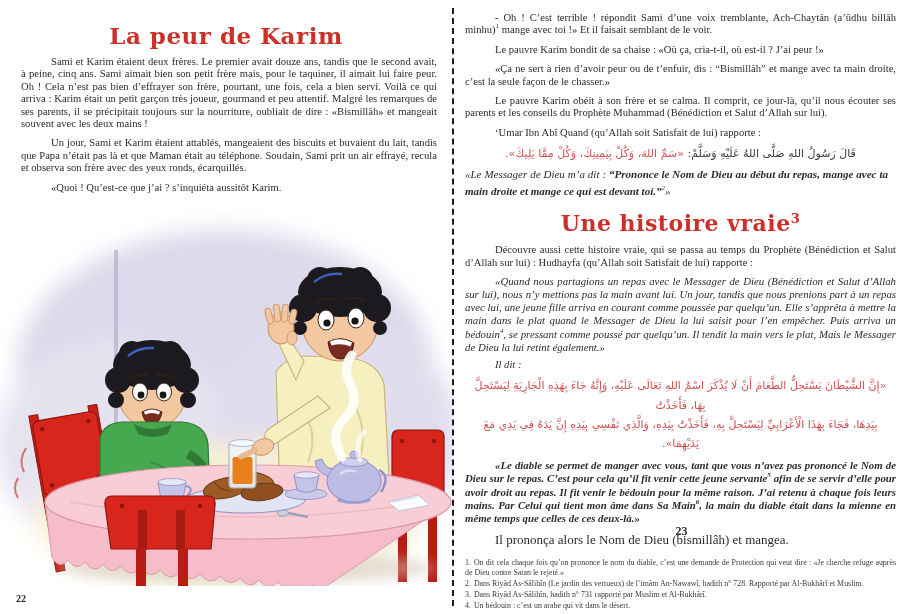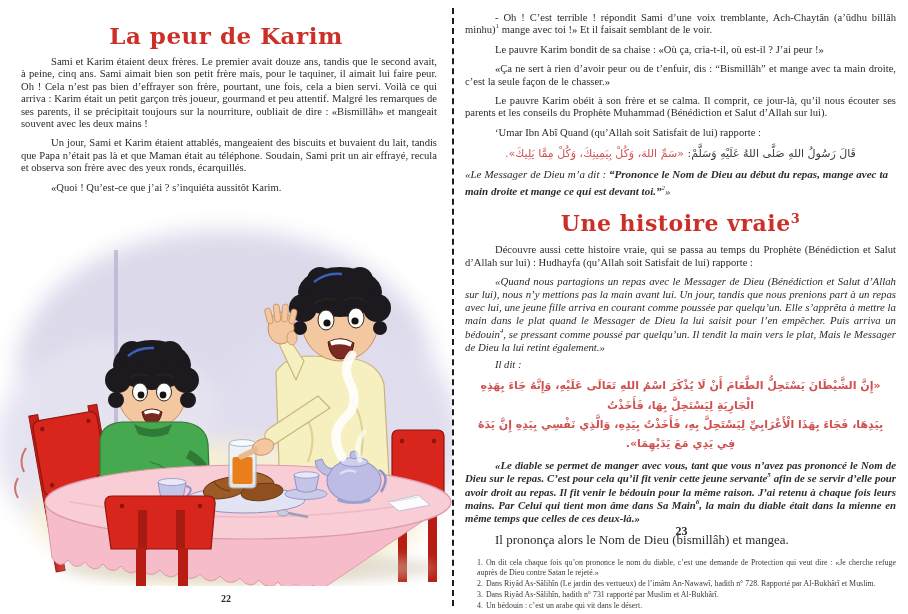--- a/index.html
+++ b/index.html
@@ -15,46 +15,46 @@
   .page-left { position:absolute; left:0; top:0; width:452px; height:614px; }
   .title-main {
     margin:22px 10px 4px; text-align:center;
     font-family:"DejaVu Serif", serif; font-weight:bold; font-size:23px;
     color:#cb2f27; letter-spacing:0.5px;
   }
   .body-text { font-size:10.6px; line-height:1.17; text-align:justify; }
   .pl-text { padding:0 15px 0 21px; }
   .para { margin:7px 0 0 0; text-indent:30px; }
   .illustration-wrap { position:absolute; left:0; top:210px; width:452px; height:376px; }
-  .pagenum-left { position:absolute; bottom:10px; left:0; width:452px; text-align:center;
+  .pagenum-left { position:absolute; bottom:10px; left:16px; width:452px; 
     font-size:10px; font-weight:bold; color:#2e2b28; }
   
   .page-right { position:absolute; left:461px; top:0; width:441px; height:545px; }
   .pr-text { padding:12px 6px 0 4px; }
   .arabic {
     direction:rtl; text-align:center; font-family:"DejaVu Sans", sans-serif;
     font-size:11px; line-height:1.75; margin:5px 0 1px;
   }
   .arabic .narr { color:#3c3a38; }
   .arabic .qt  { color:#d05050; }
-  .arabic-red { color:#d05050; margin:5px 4px 2px;font-weight:bold; }
+  .arabic-red { color:#d05050; margin:5px 4px 2px; }
   .hadith-fr { font-style:italic; font-size:11px; line-height:1.5; text-align:justify; margin:3px 8px 0 0; }
   .hadith-fr .bq { font-weight:bold; }
   .section-title {
     text-align:center; font-family:"DejaVu Serif", serif; font-weight:bold;
     font-size:22px; color:#cb2f27; margin:12px 0 6px; letter-spacing:0.5px;
   }
   .section-title sup { font-size:13px; }
   .quote-block { font-style:italic; margin:6px 0 0 0; text-indent:30px; text-align:justify;
     font-size:10.8px; line-height:1.22; }
   .quote-bold { font-weight:bold; }
   .il-dit { font-style:italic; margin:5px 0 0 0; text-indent:30px; }
   .p-final { margin:7px 0 0 0; text-indent:30px; font-size:13px; }
   .footnotes { margin-top:11px; font-size:7.9px; line-height:1.22; color:#3c3a33; text-align:justify; }
-  .fn { margin-top:1.5px;margin-left:12px; }
+  .fn { margin-top:1.5px; }
   .fn .fn-num { margin-right:3px; }
   .pagenum-right { position:absolute; bottom:6px; left:0; width:441px; text-align:center;
     font-size:12px; font-weight:bold; color:#2e2b28; }
   sup { font-size:7px; line-height:0; }
 </style>
 </head>
 <body>
 
 <div class="spread">
 

